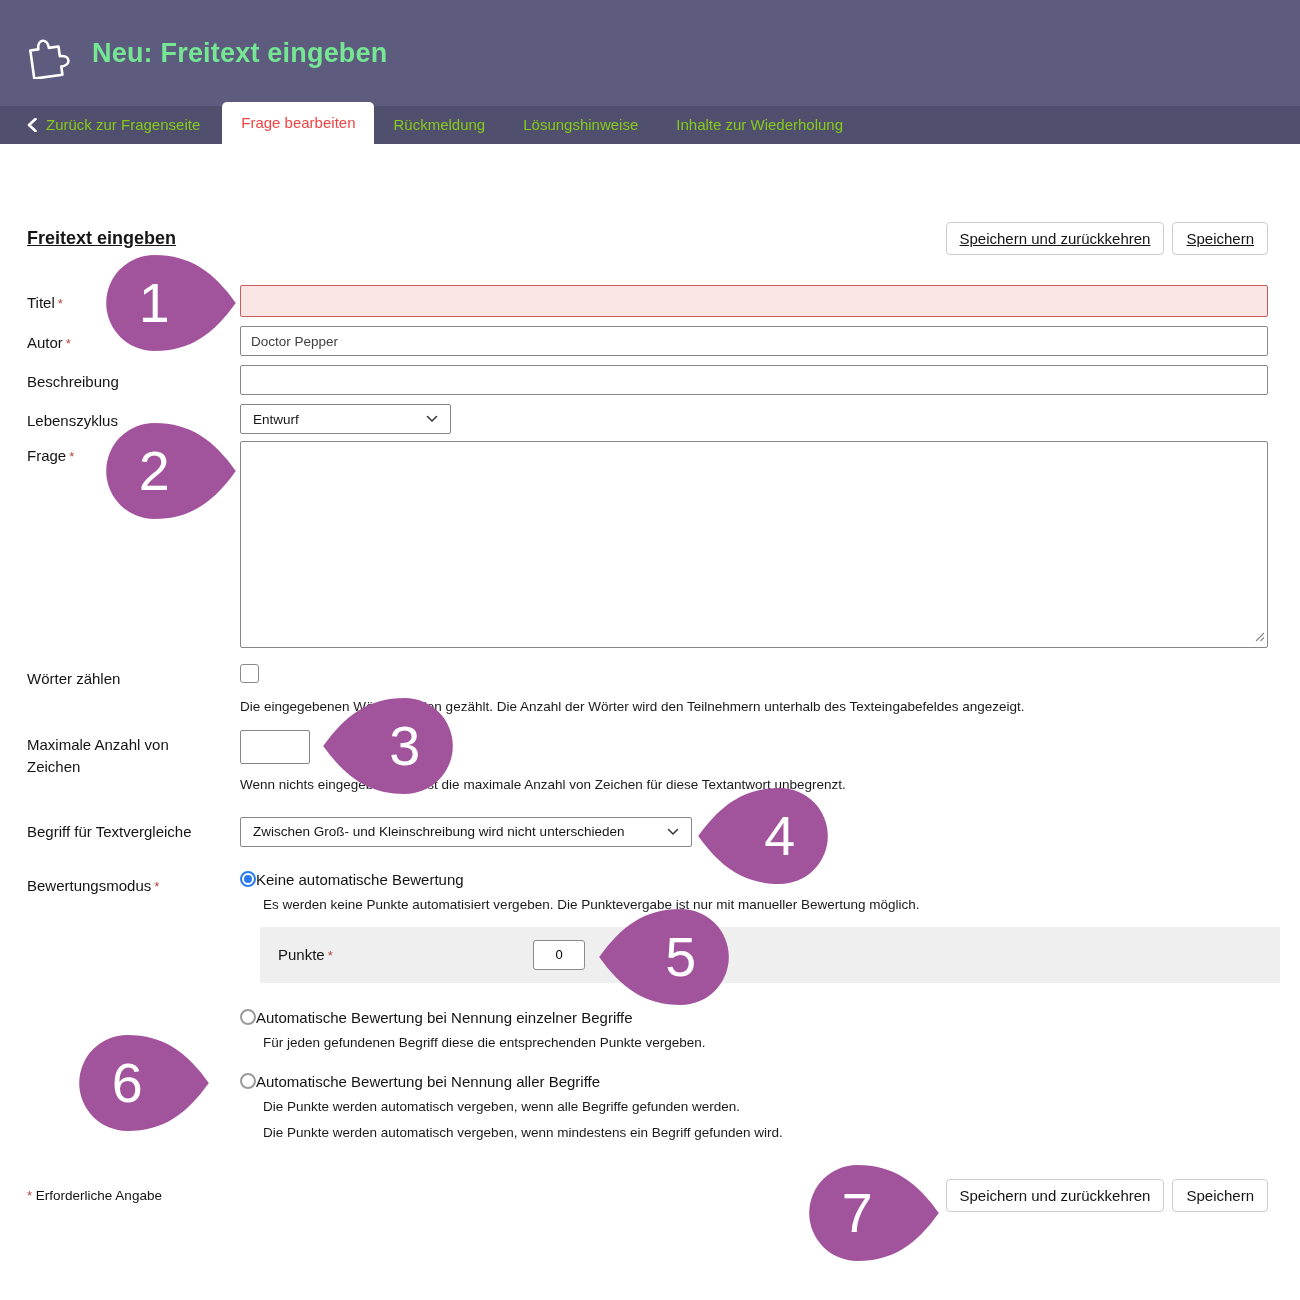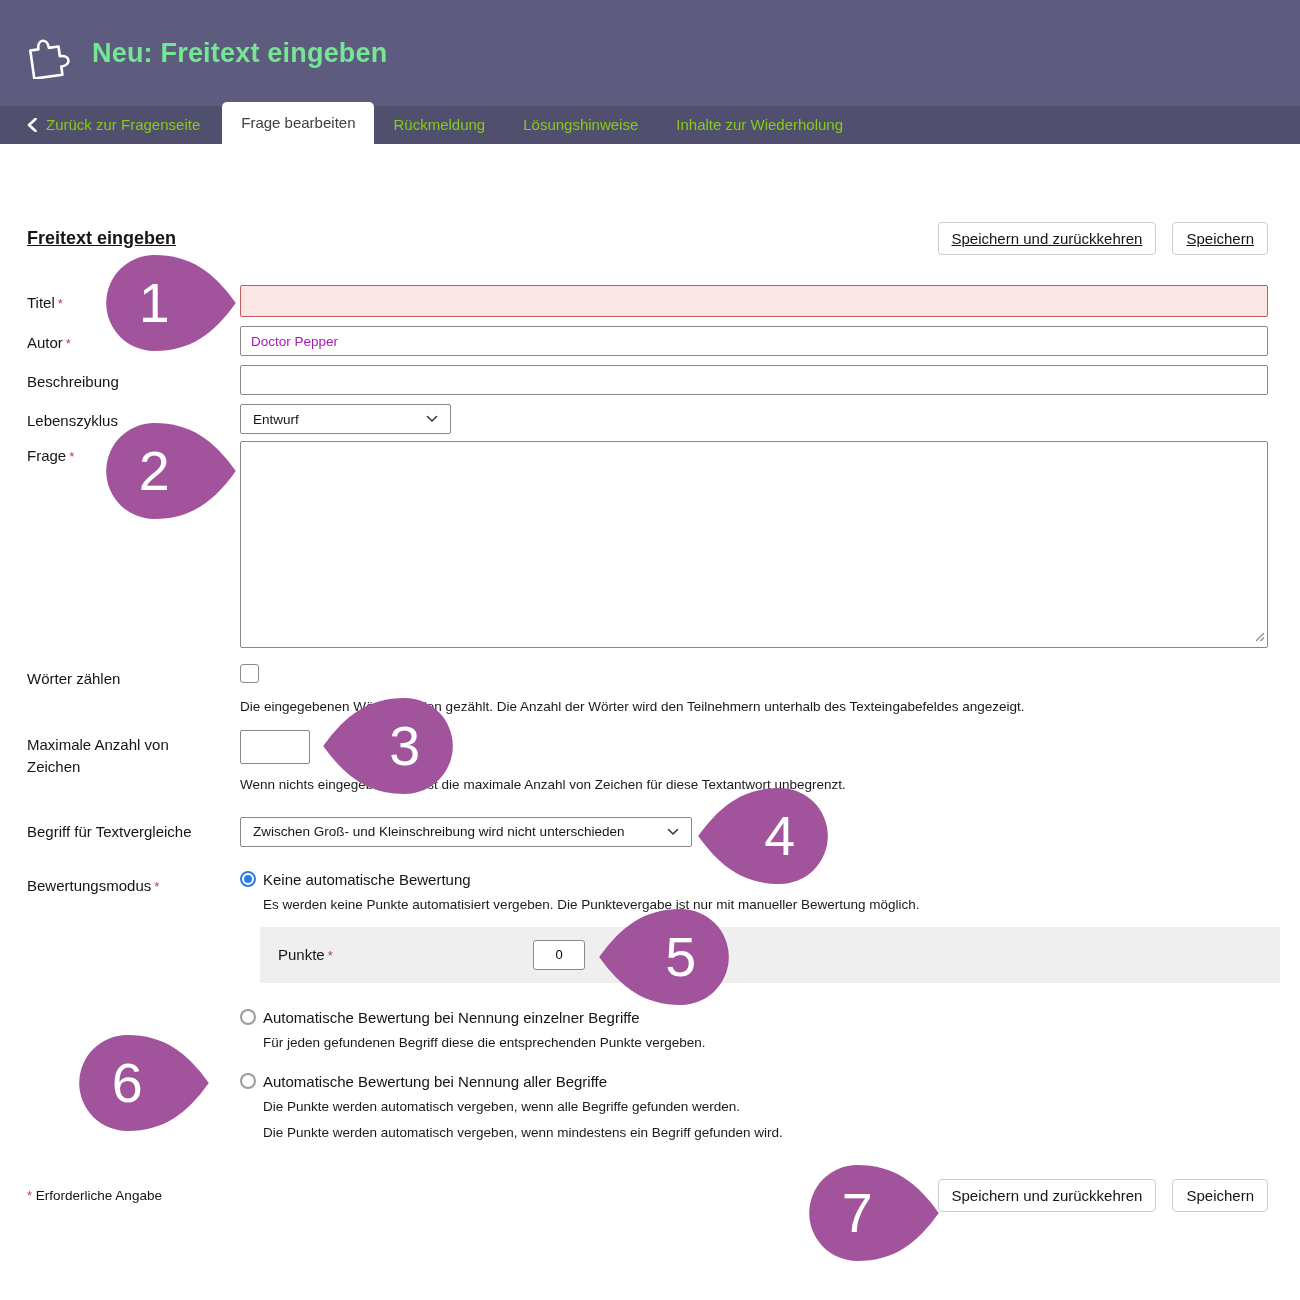--- a/index.html
+++ b/index.html
@@ -8,44 +8,44 @@
     background:#ffffff;font-family:"Liberation Sans",sans-serif;color:#161616;
   }
   
   .app-header{background:#5d5c7e;height:106px;display:flex;align-items:center;padding-left:22px;box-sizing:border-box;}
   .app-header .logo{margin-right:18px;display:flex;align-items:center;}
   .app-title{color:#74e694;font-size:27px;font-weight:bold;letter-spacing:.2px;}
   
   .tabbar{background:#514f6e;height:38px;display:flex;align-items:flex-end;padding-left:27px;box-sizing:border-box;}
   .back-link{display:flex;align-items:center;gap:9px;color:#84cc16;font-size:15px;line-height:38px;padding-right:22px;cursor:pointer;white-space:nowrap;}
   .tab{color:#84cc16;font-size:15px;line-height:38px;padding:0 19px;cursor:pointer;white-space:nowrap;}
-  .tab.active{background:#fff;color:#404040;border-radius:5px 5px 0 0;height:42px;line-height:42px;margin-top:-4px;font-weight:400;}
+  .tab.active{background:#fff;color:#ef4444;border-radius:5px 5px 0 0;height:42px;line-height:42px;margin-top:-4px;font-weight:400;}
   
   .content{padding:0 32px 0 27px;position:relative;}
   .form-head{display:flex;justify-content:space-between;align-items:center;margin-top:78px;text-decoration:underline;}
   .form-title{font-size:18px;font-weight:bold;}
-  .btn-group{display:flex;gap:16px;align-items:flex-end;}
+  .btn-group{display:flex;gap:8px;align-items:flex-end;}
   .btn{background:#fff;border:1px solid #ccc;border-radius:4px;padding:7px 13px;font-size:15px;color:#141414;font-family:inherit;cursor:pointer;white-space:nowrap;}
   
   .form{margin-top:30px;}
   .row{display:grid;grid-template-columns:213px 1fr;margin-bottom:9px;align-items:center;}
   .row.top{align-items:start;}
   .lbl{font-size:15px;color:#141414;padding-top:4px;line-height:1.45;padding-right:18px;}
   .req{color:#b04343;margin-left:3px;font-size:13px;}
-  .input{border:1px solid #878787;border-radius:2px;height:30px;font-size:13.5px;padding:8px 10px;width:100%;box-sizing:border-box;font-family:inherit;background:#fff;color:#a21caf;}
+  .input{border:1px solid #878787;border-radius:2px;height:30px;font-size:13.5px;padding:8px 10px;width:100%;box-sizing:border-box;font-family:inherit;background:#fff;color:#404040;}
   .input.error{background:#fbe6e6;border:1px solid #c75c5c;height:32px;}
   .select{border:1px solid #878787;border-radius:2px;height:30px;display:flex;align-items:center;justify-content:space-between;padding:0 12px;font-size:13.5px;background:#fff;cursor:pointer;box-sizing:border-box;}
   .select .sel-text{white-space:nowrap;}
   .textarea-wrap{position:relative;width:100%;}
   textarea.qarea{width:100%;height:207px;border:1px solid #878787;border-radius:2px;box-sizing:border-box;resize:none;font-family:inherit;font-size:13.5px;padding:8px 10px;}
   .resize-handle{position:absolute;right:3px;bottom:6px;}
   .help{font-size:13.5px;color:#1a1a1a;line-height:1.4;}
   .checkbox{width:17px;height:17px;border:1px solid #8b8b8b;border-radius:3px;background:#fff;display:inline-block;cursor:pointer;}
   
-  .radio-line{display:flex;align-items:center;gap:7px;cursor:pointer;}
+  .radio-line{display:flex;align-items:center;cursor:pointer;}
   .radio{width:16px;height:16px;border:2px solid #9a9a9a;border-radius:50%;background:#fff;position:relative;box-sizing:border-box;flex:0 0 auto;}
   .radio.checked{border-color:#2a7cee;}
   .radio.checked::after{content:"";position:absolute;inset:2px;border-radius:50%;background:#2a7cee;}
   .radio-label{font-size:15px;color:#141414;}
   .radio-help{font-size:13.5px;color:#1a1a1a;margin:8px 0 0 23px;line-height:1.4;}
   .punkte-panel{background:#efefef;margin-left:20px;margin-top:12px;width:calc(100% - 8px);box-sizing:border-box;padding:13px 0 13px 18px;display:flex;align-items:center;}
   .punkte-label{font-size:15px;width:255px;flex:0 0 auto;}
   .punkte-input{width:52px;height:30px;border:1px solid #8a8a8a;border-radius:3px;text-align:center;font-size:13px;font-family:inherit;box-sizing:border-box;}
   .gap26{margin-top:26px;}
   .gap20{margin-top:20px;}

